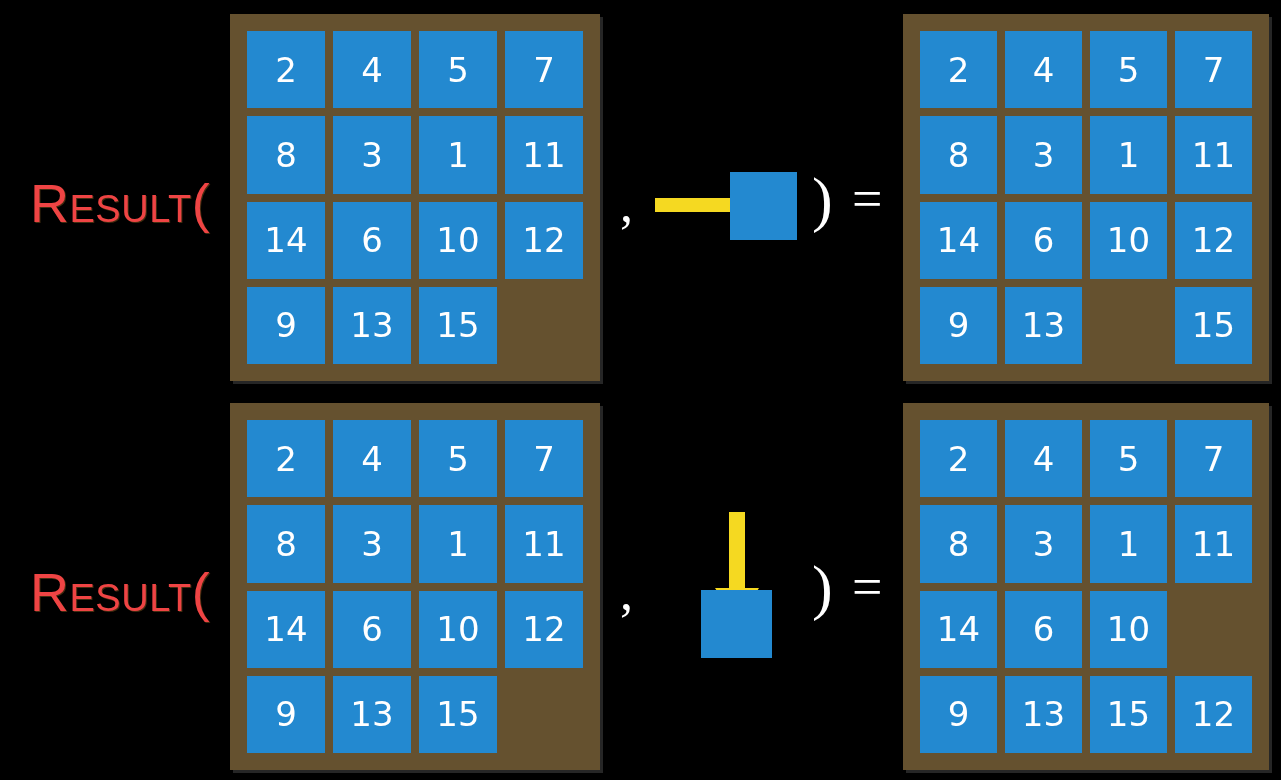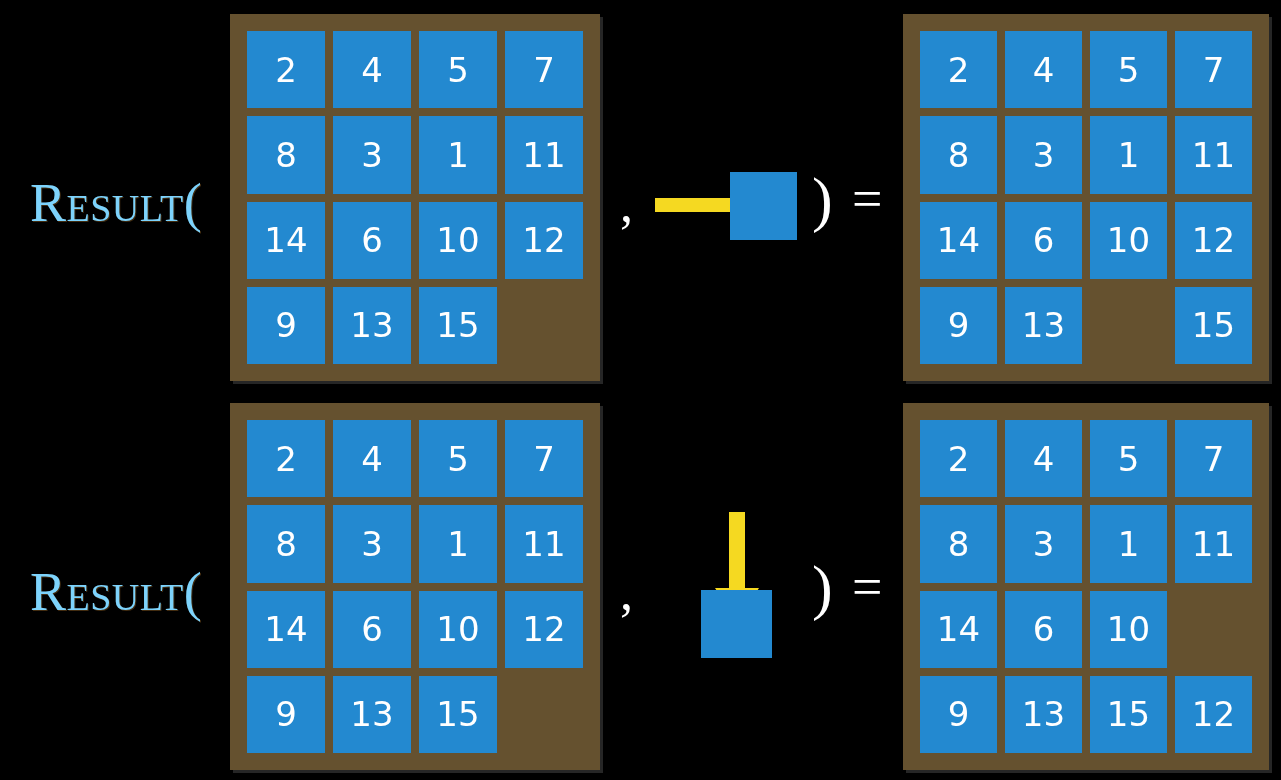--- a/index.html
+++ b/index.html
@@ -16,22 +16,22 @@
   #stage {
     position: relative;
     width: 1281px;
     height: 780px;
     background: #000000;
   }
 
   
   .result-label {
     position: absolute;
-    color: #7dd3fc;
-    font-family: Liberation Serif, serif;
+    color: #ef4444;
+    font-family: Liberation Sans, sans-serif;
     font-variant: small-caps;
     font-weight: 400;
     white-space: nowrap;
     letter-spacing: 0.5px;
     text-shadow: 1px 1px 0 rgba(120,80,30,0.55);
   }
   .result-label .big { font-size: 54px; }
 
   
   .board {

